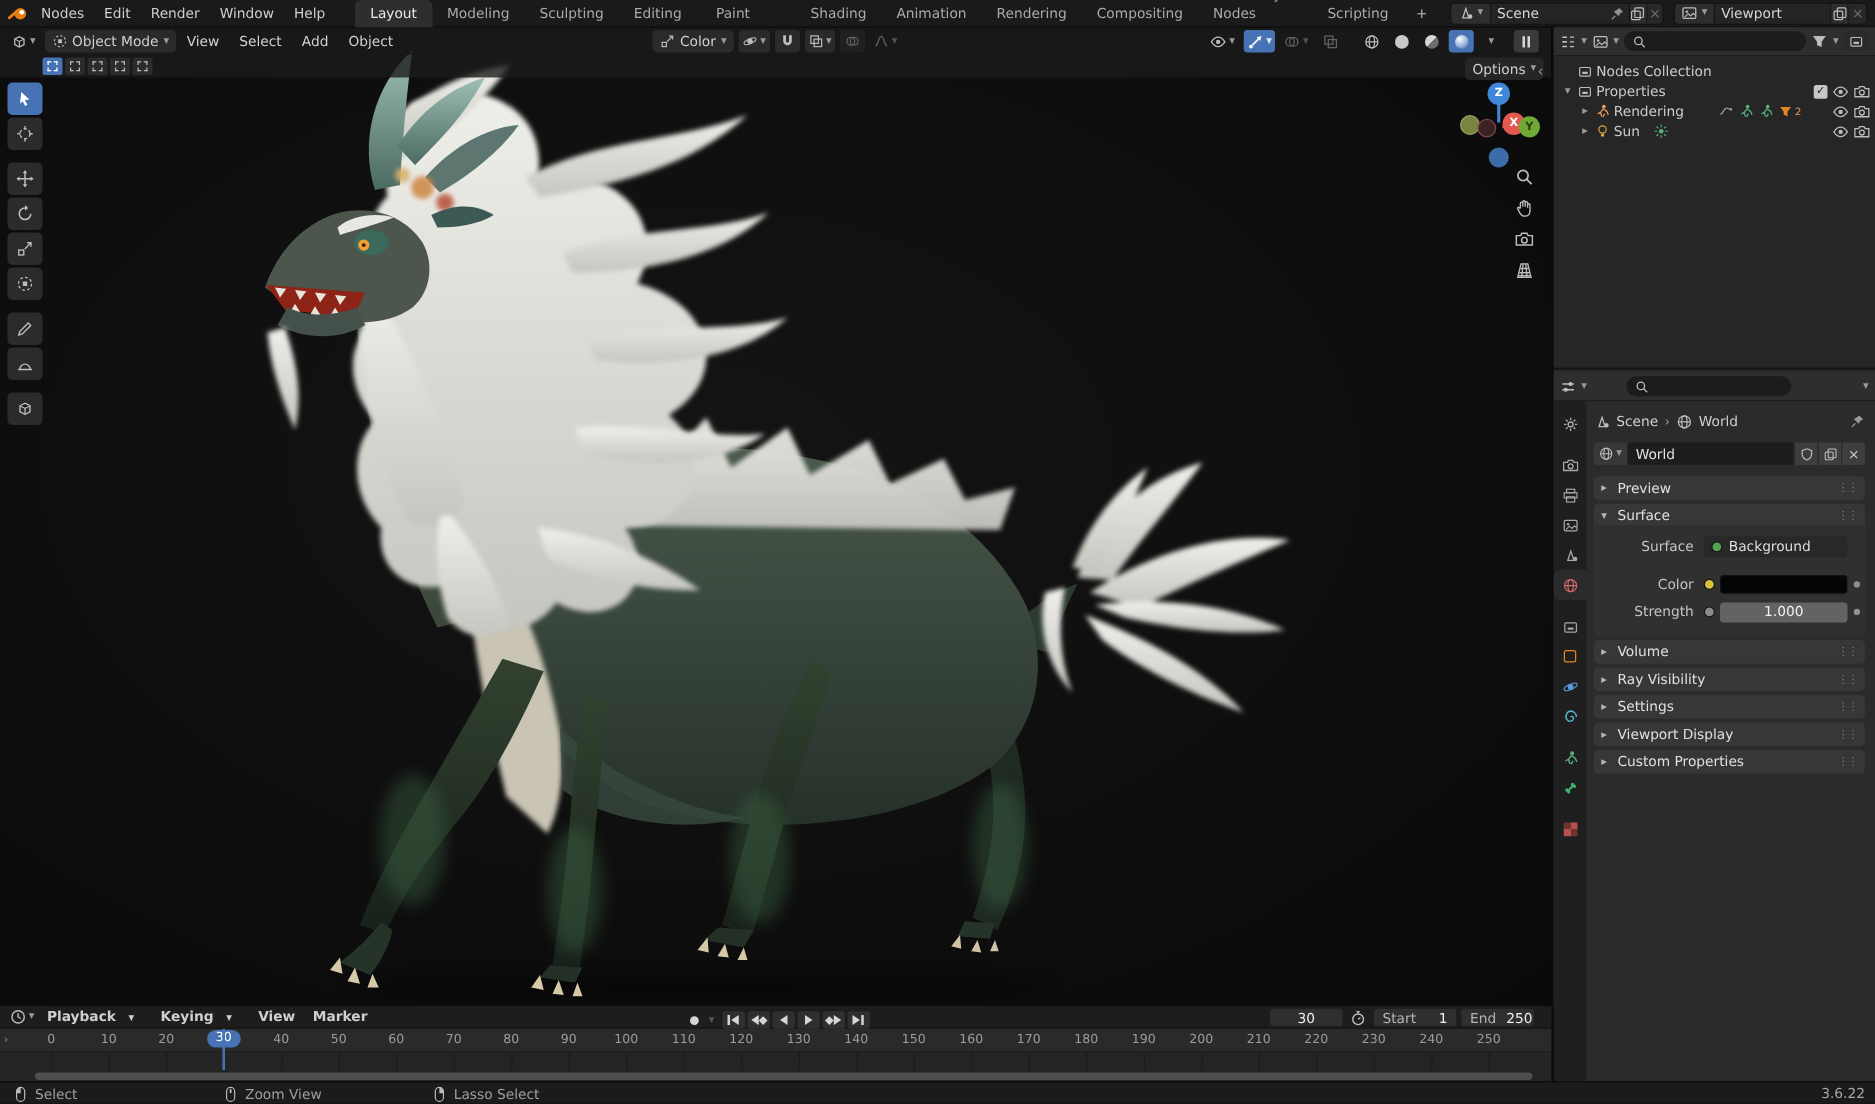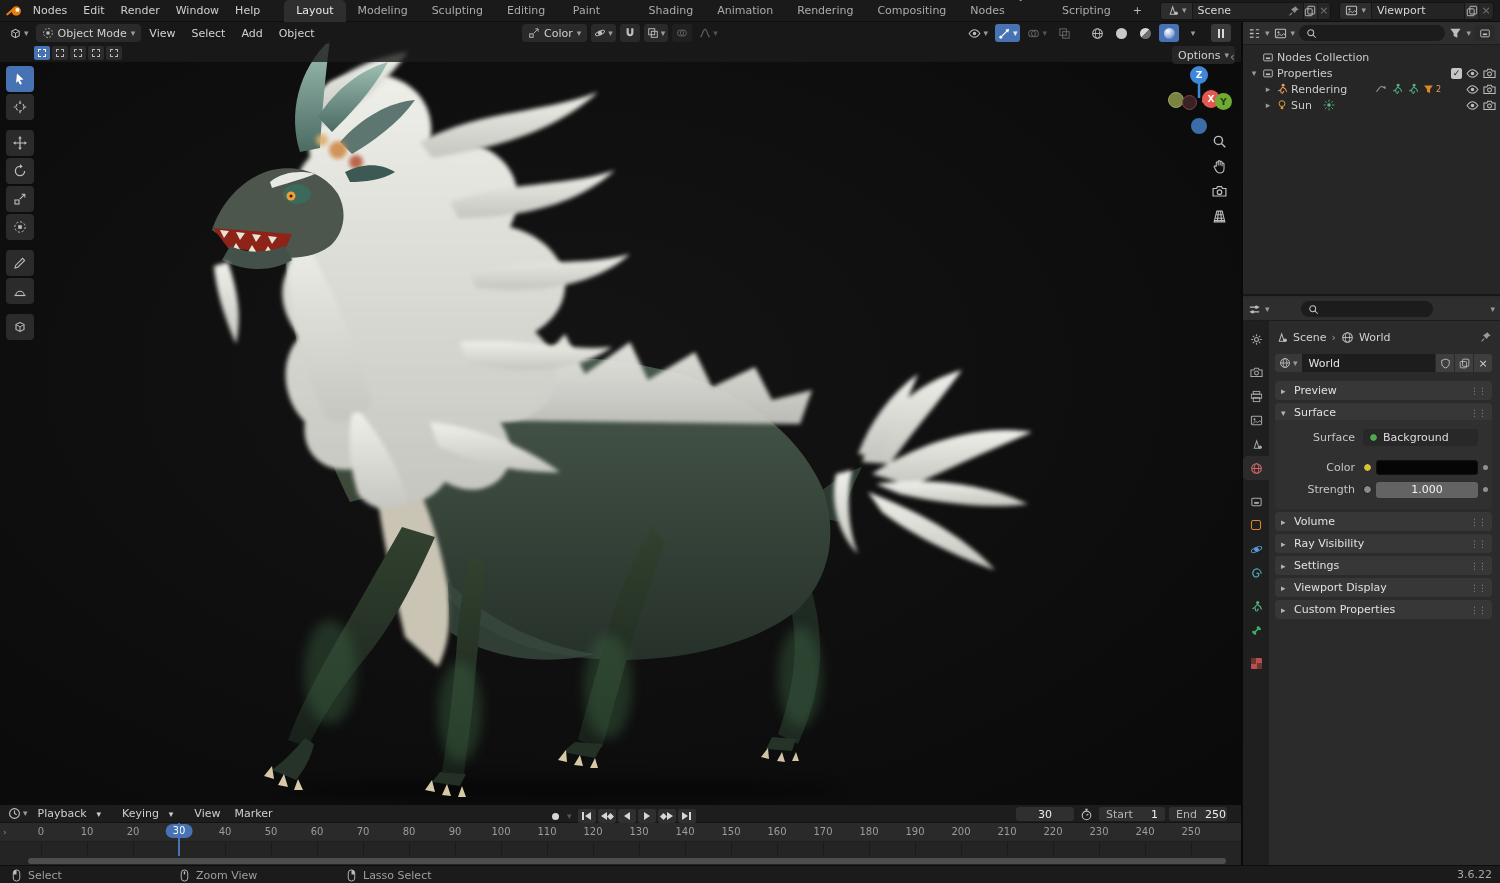--- a/index.html
+++ b/index.html
@@ -92,21 +92,21 @@
   .socket{width:9px;height:9px;border-radius:50%;border:1px solid #141414;flex:0 0 auto;}
   .valbtn{flex:1;height:17px;background:#282828;border-radius:3px;display:flex;align-items:center;gap:5px;padding:0 6px;color:#dedede;}
   .swatch{flex:1;height:15px;background:#050505;border:1px solid #111;border-radius:3px;}
   .slider{flex:1;height:16px;background:#636363;border-radius:3px;display:flex;align-items:center;justify-content:center;color:#f2f2f2;}
   .keydot{width:5px;height:5px;border-radius:50%;background:#909090;margin-left:5px;flex:0 0 auto;}
   .keyspace{width:5px;margin-left:5px;flex:0 0 auto;}
 
   
   #timeline{position:absolute;left:0;top:805px;width:1243px;height:60px;background:#242424;border-right:2px solid #0a0a0a;}
   #tl-header{position:absolute;left:0;top:0;width:100%;height:18px;background:#1d1d1d;border-bottom:1px solid #131313;display:flex;align-items:center;padding:0 5px;}
-  #tl-menus span{padding:0 7px;color:#cfcfcf;}
+  #tl-menus span{padding:0 7px;color:#cfcfcf;font-weight:bold;}
   .tl-center{position:absolute;left:545px;top:2px;display:flex;align-items:center;gap:2px;}
   .tbtn{width:18px;height:14px;background:#2f2f2f;border-radius:2px;display:flex;align-items:center;justify-content:center;gap:1px;}
   .tri{width:0;height:0;border-top:4px solid transparent;border-bottom:4px solid transparent;}
   .tri.l{border-right:6px solid #d6d6d6;}
   .tri.r{border-left:6px solid #d6d6d6;}
   .tbar{width:2px;height:8px;background:#d6d6d6;}
   .tdia{width:5px;height:5px;background:#d6d6d6;transform:rotate(45deg);}
   .recdot{width:7px;height:7px;border-radius:50%;background:#d6d6d6;}
   .tl-right{position:absolute;right:14px;top:2px;display:flex;align-items:center;gap:4px;}
   .numfield{background:#2f2f2f;border-radius:3px;height:14px;display:flex;align-items:center;justify-content:center;color:#ededed;}

